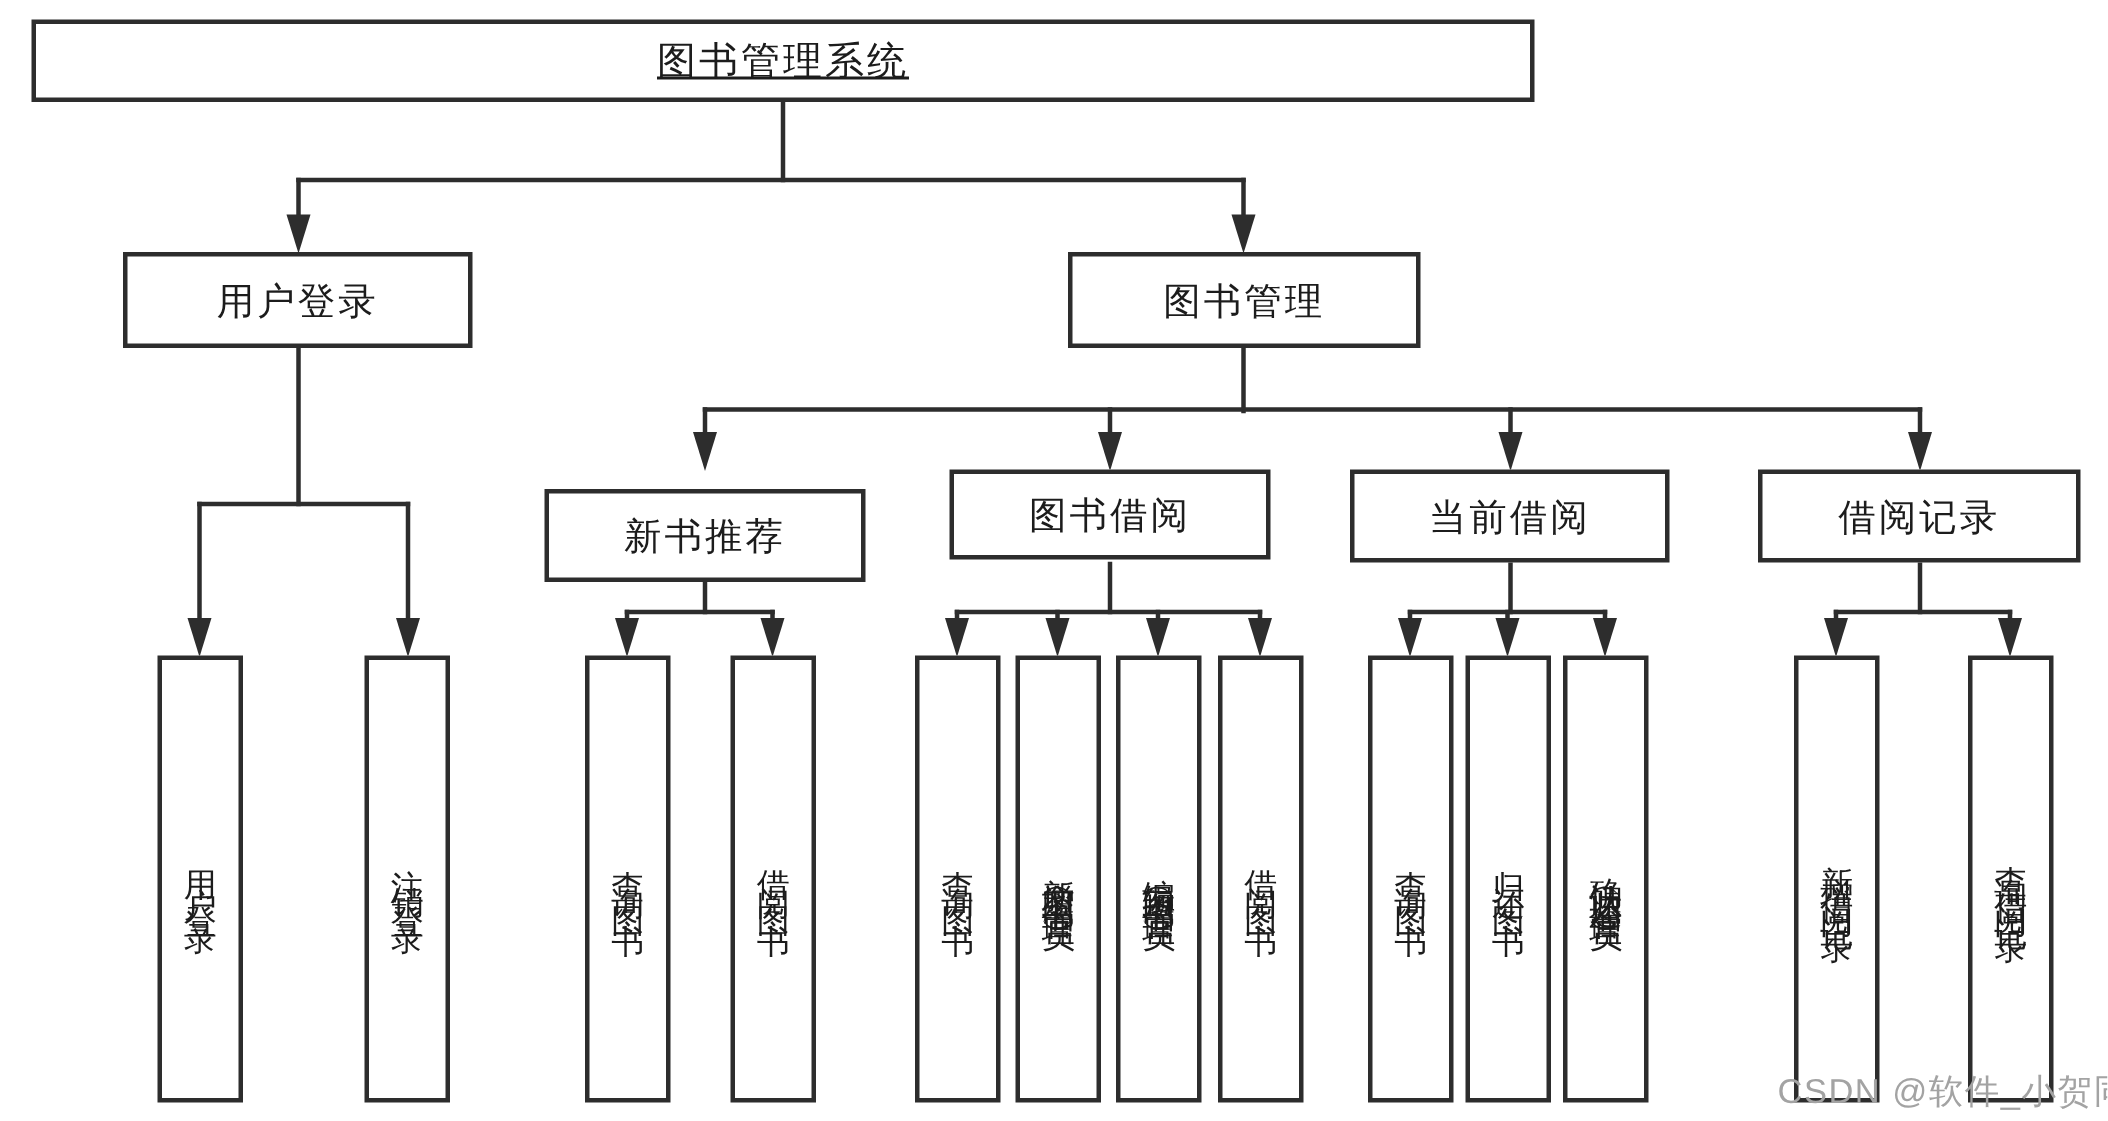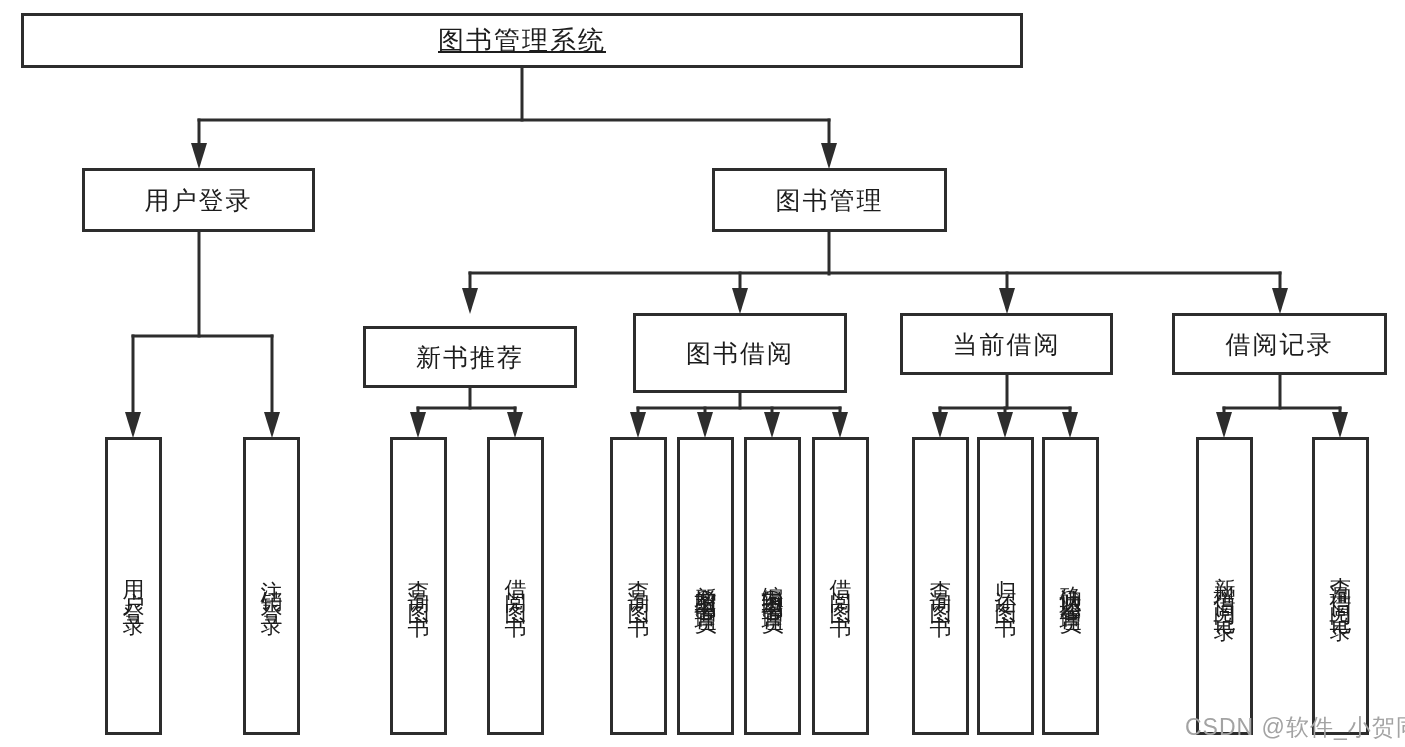--- a/index.html
+++ b/index.html
@@ -105,21 +105,21 @@
     <polygon points="1216,412 1232,412 1224,438"></polygon>
     <polygon points="1332,412 1348,412 1340,438"></polygon>
   </svg>
 
   <div class="hbox root-box" style="left:21px;top:13px;width:1002px;height:55px;text-decoration:underline;">图书管理系统</div>
 
   <div class="hbox" style="left:82px;top:168px;width:233px;height:64px;">用户登录</div>
   <div class="hbox" style="left:712px;top:168px;width:235px;height:64px;">图书管理</div>
 
   <div class="hbox" style="left:363px;top:313px;width:214px;height:62px;margin-top:13px;">新书推荐</div>
-  <div class="hbox" style="left:633px;top:313px;width:214px;height:80px;">图书借阅</div>
+  <div class="hbox" style="left:633px;top:313px;width:214px;height:60px;">图书借阅</div>
   <div class="hbox" style="left:900px;top:313px;width:213px;height:62px;">当前借阅</div>
   <div class="hbox" style="left:1172px;top:313px;width:215px;height:62px;">借阅记录</div>
 
   <div class="vbox" style="left:105px;">
     <span class="vtext">用户登录</span>
   </div>
   <div class="vbox" style="left:243px;">
     <span class="vtext">注销登录</span>
   </div>
 

